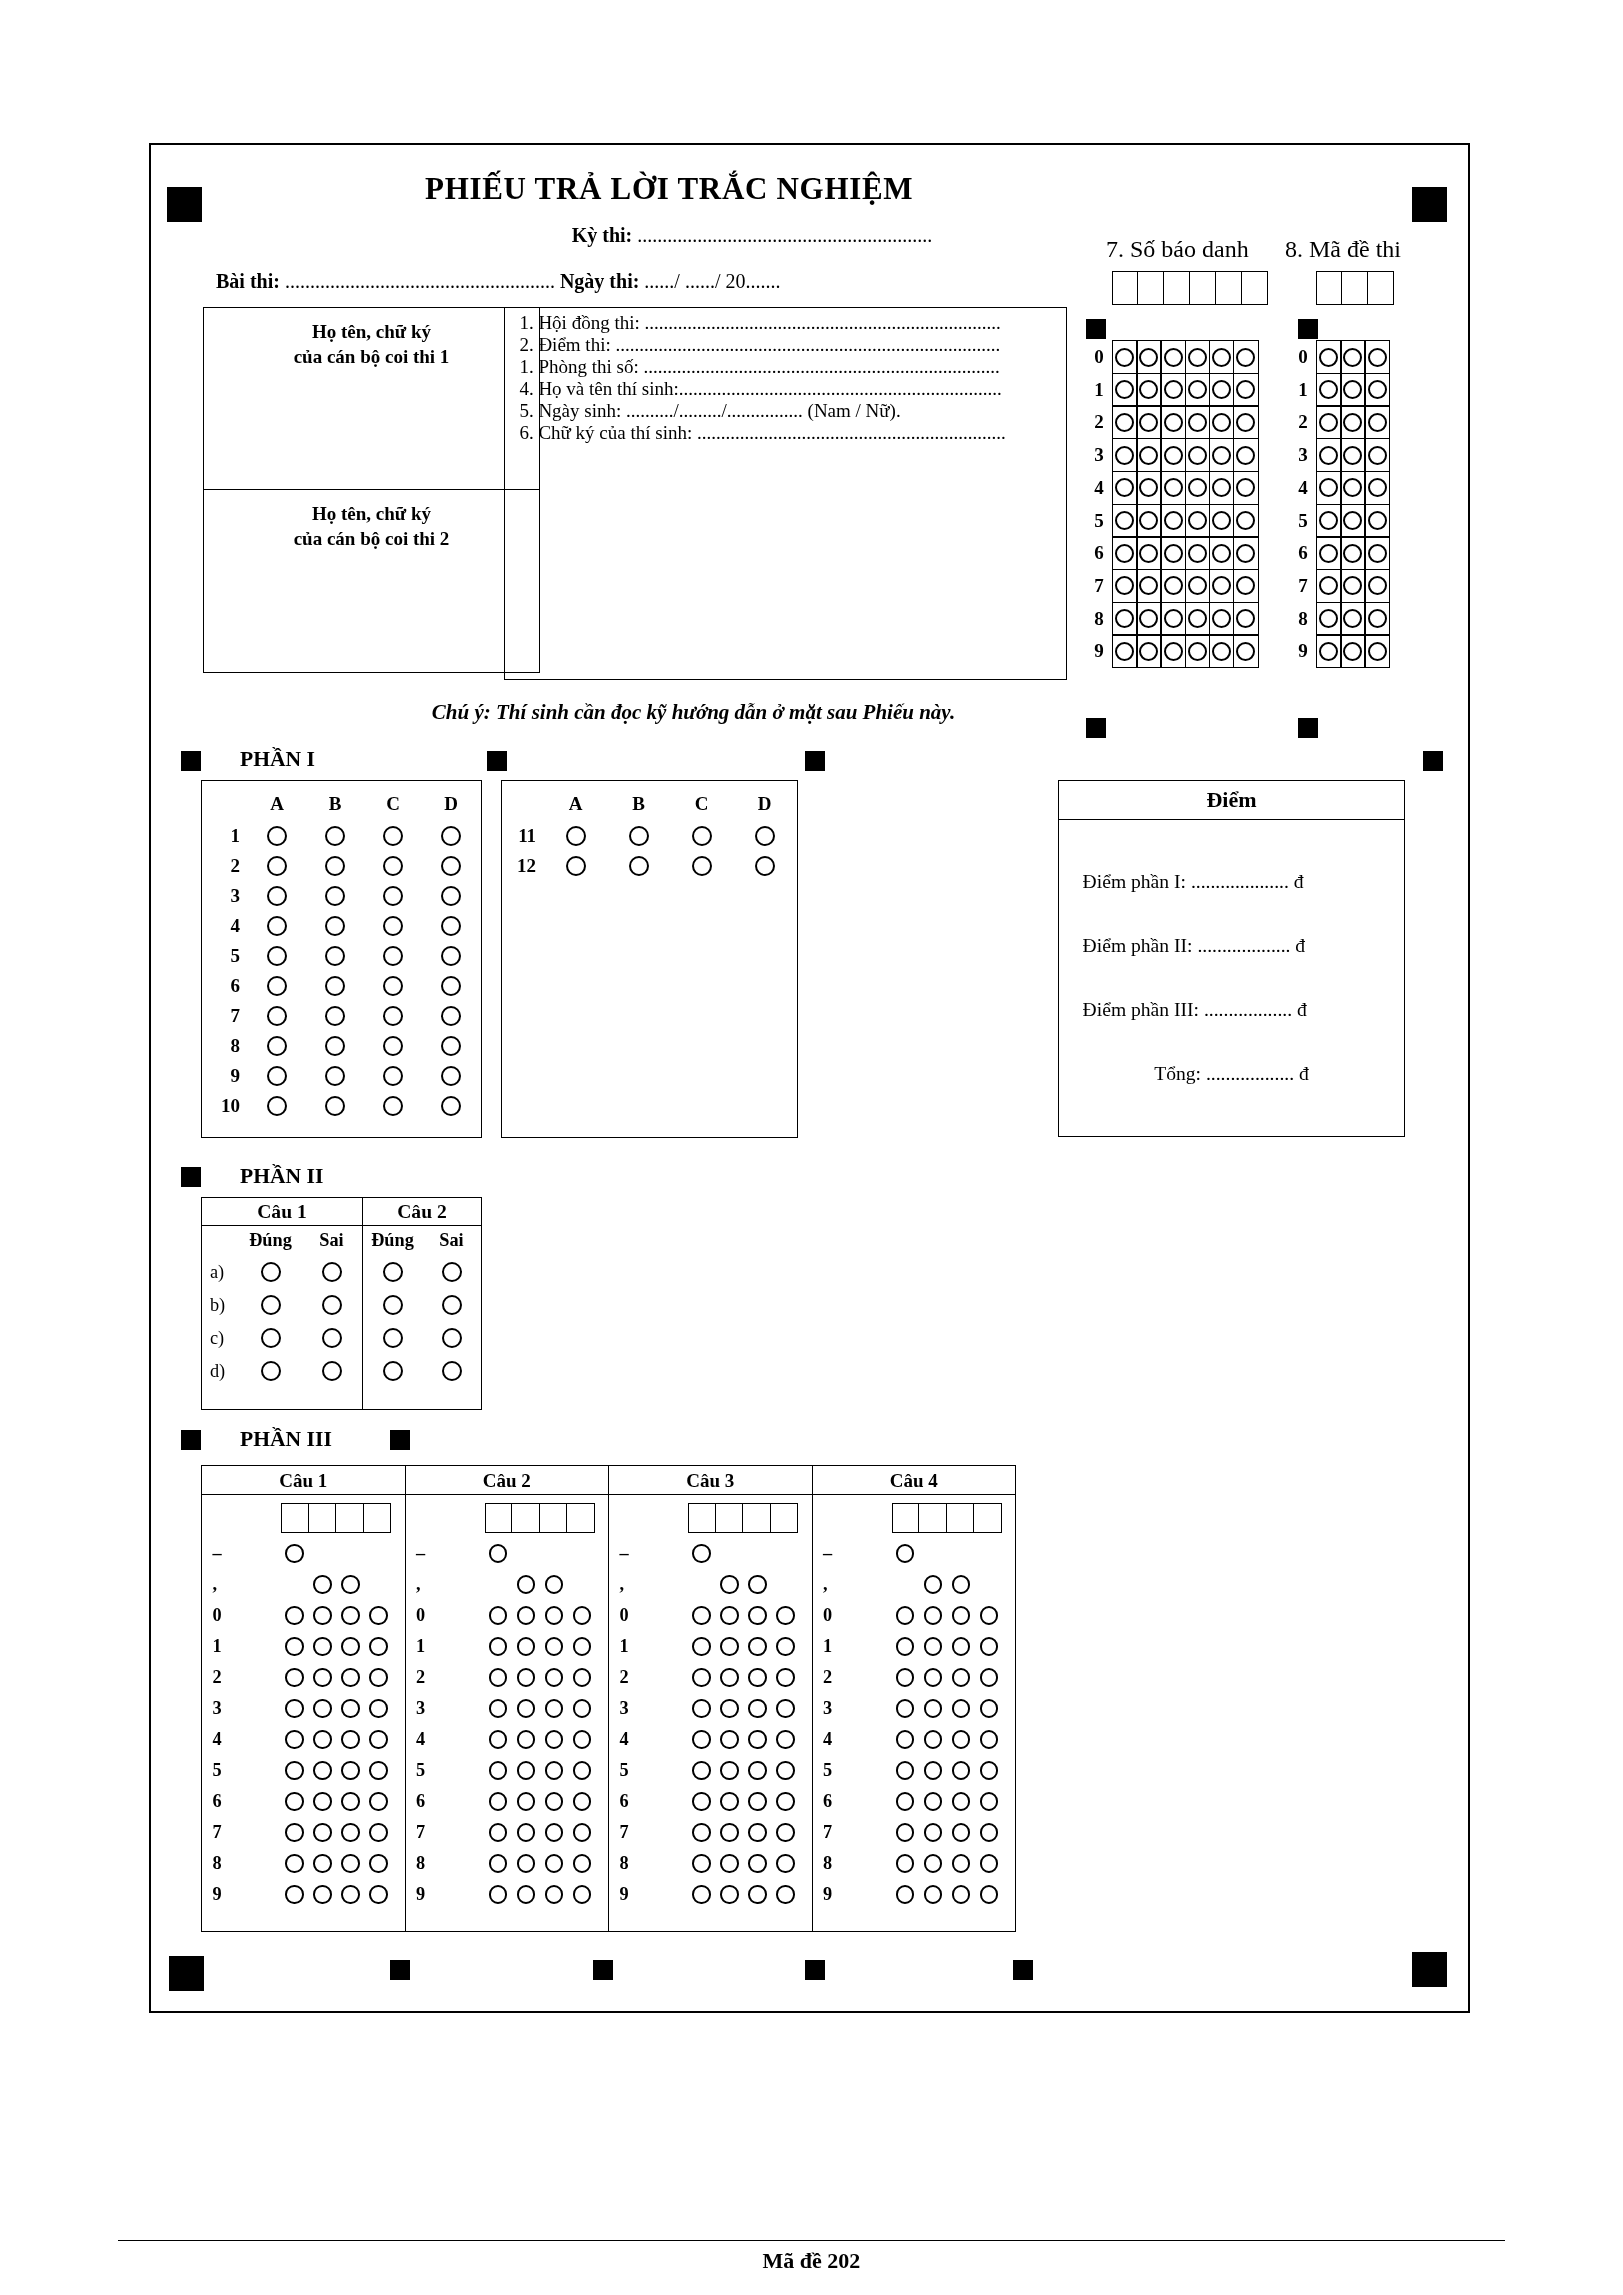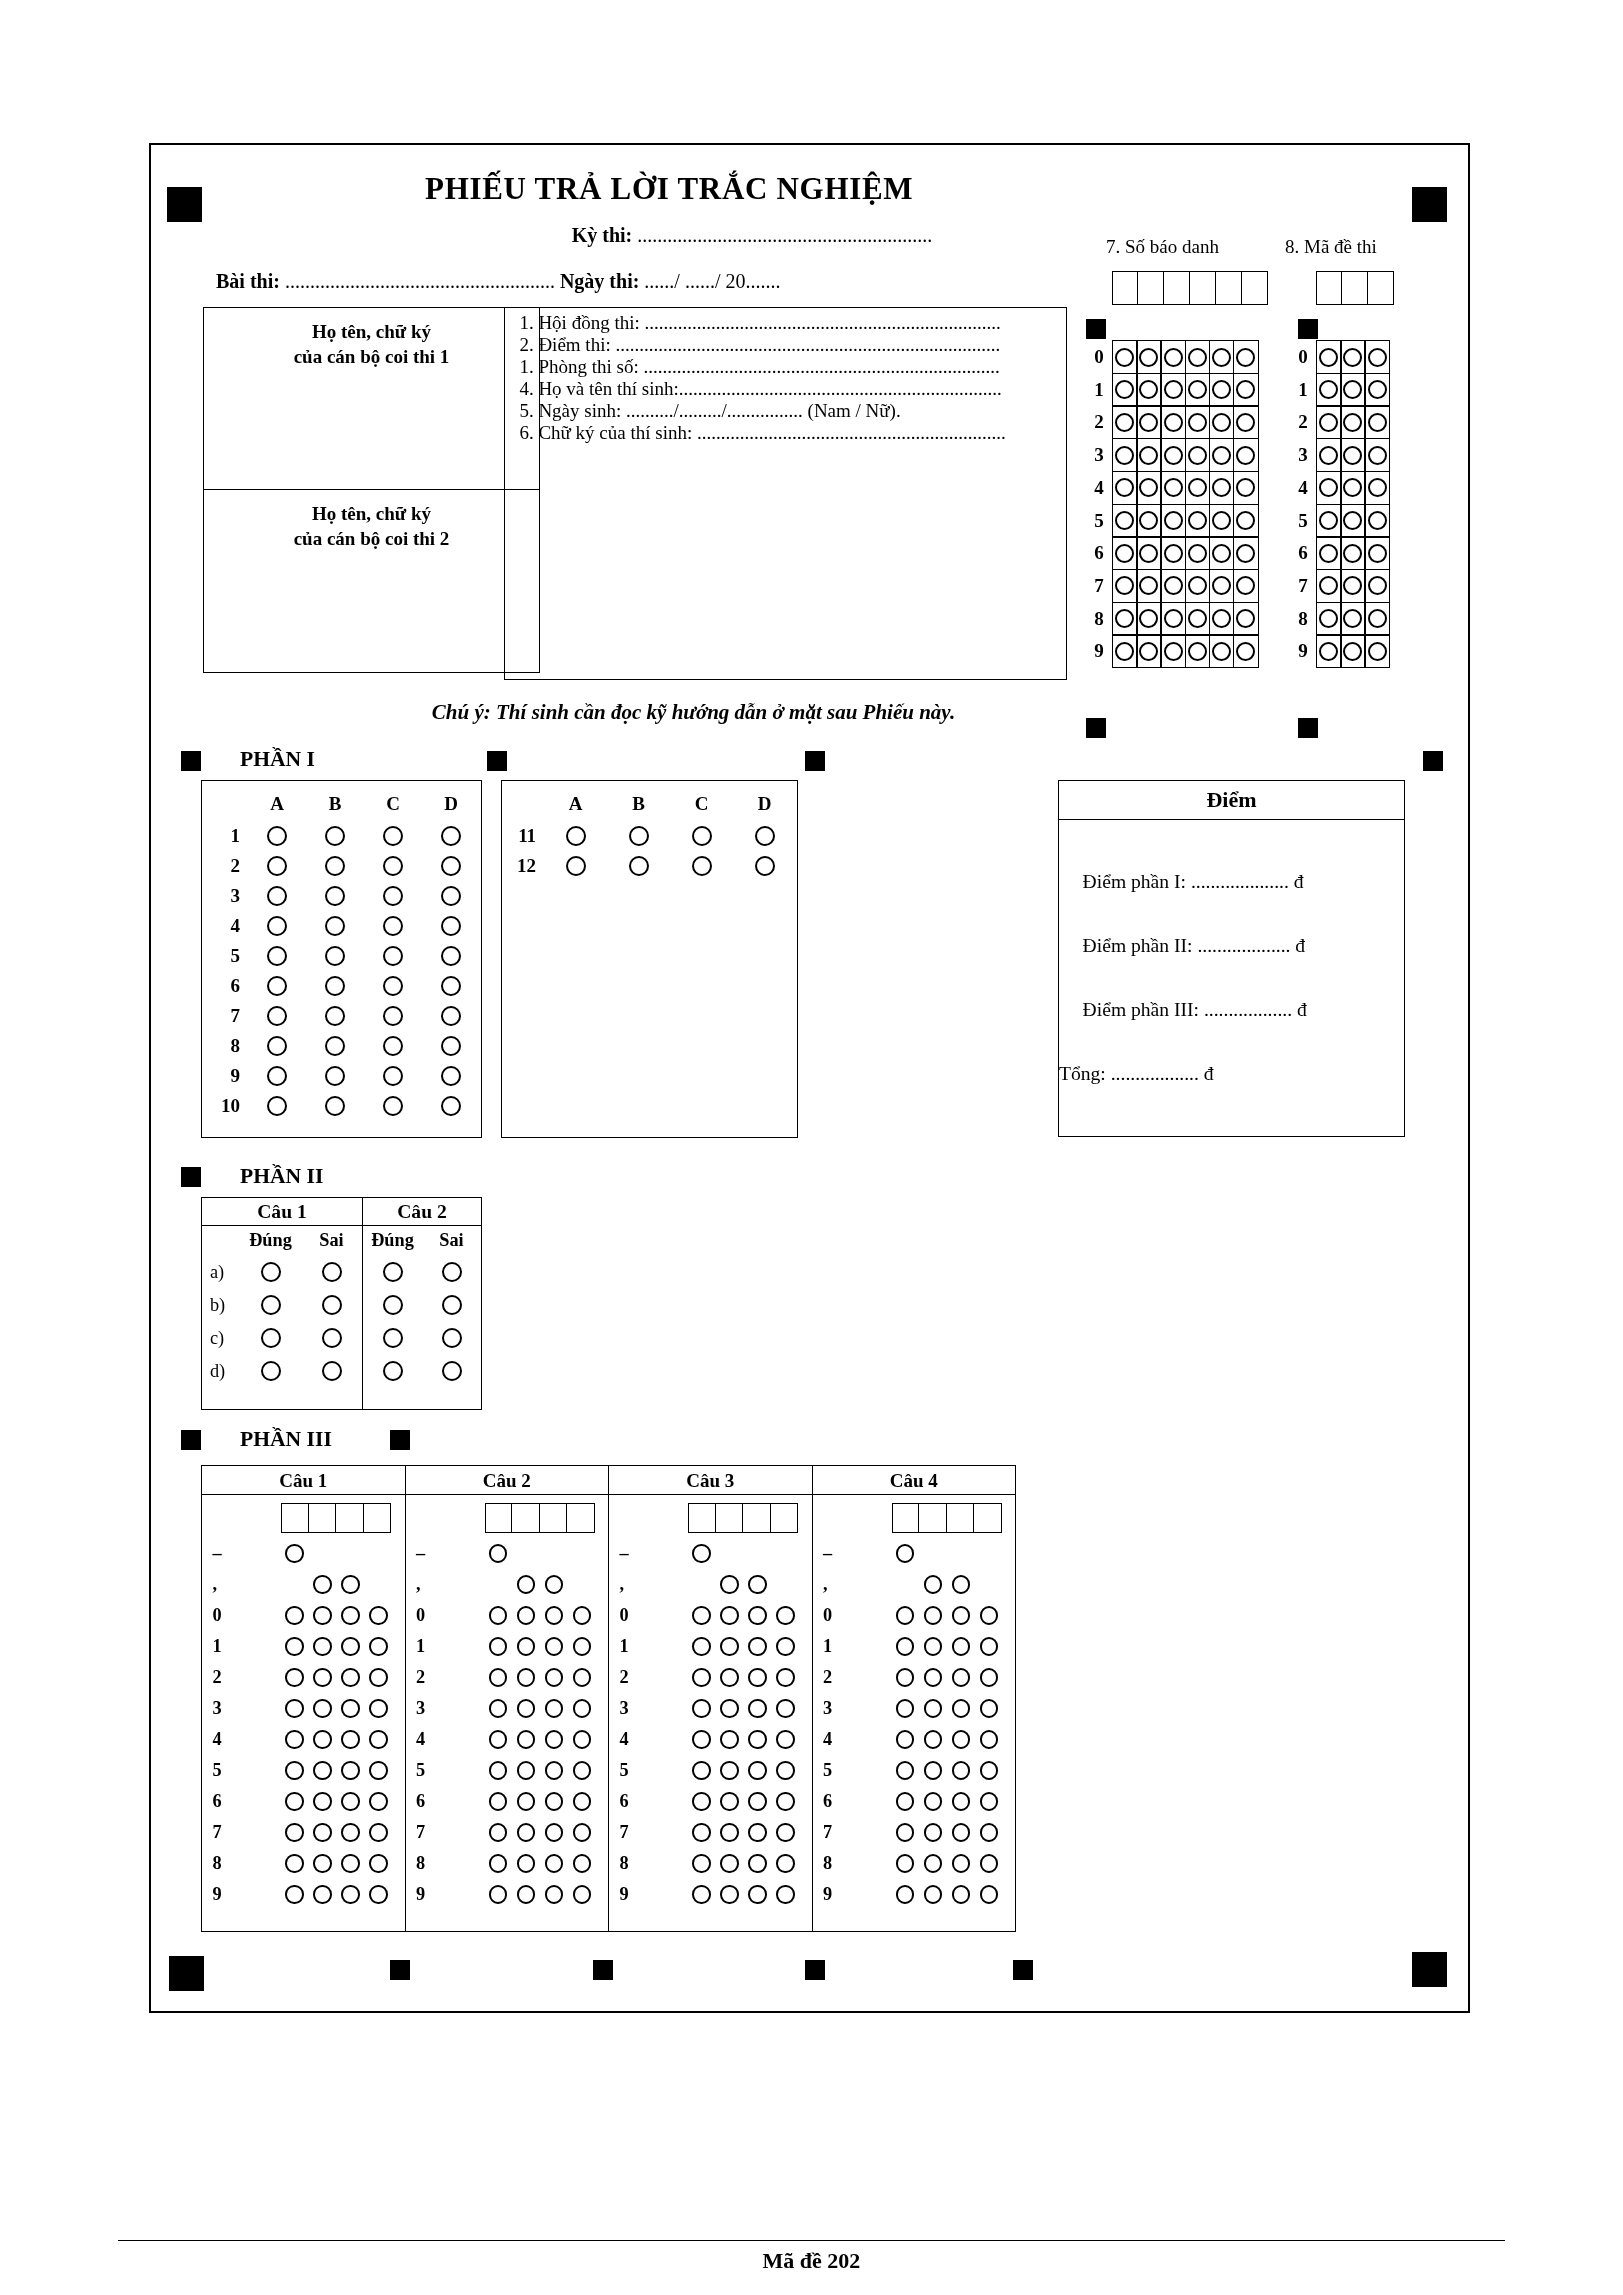--- a/index.html
+++ b/index.html
@@ -9,21 +9,21 @@
   .fid{position:absolute;width:19.6px;height:19.6px;background:#000;}
   .fid.big{width:35px;height:35px;}
   .form-border{position:absolute;left:149px;top:143px;width:1321px;height:1870px;border:2px solid #000;}
 
   .title{position:absolute;left:425px;top:171px;width:654px;text-align:left;
          font-size:31px;font-weight:bold;letter-spacing:0.7px;}
   .examline{position:absolute;left:425px;top:224px;width:654px;text-align:center;font-size:20px;}
   .subjline{position:absolute;left:216px;top:270px;width:877px;font-size:20px;white-space:nowrap;overflow:hidden;}
   .boldlab{font-weight:bold;}
 
-  .collab{position:absolute;font-size:19px;}
+  .collab{position:absolute;font-size:24px;}
   .wboxrow{position:absolute;display:flex;}
   .wbox{width:26px;height:34px;border:1.6px solid #000;background:#fff;}
   .wbox+.wbox{border-left:none;}
 
   .dgrid{position:absolute;}
   .dgrow{display:flex;align-items:center;height:34px;}
   .dgrow:not(:first-child){margin-top:-1.3px;}
   .dglab{width:26px;text-align:center;font-weight:bold;font-size:19px;}
   .dgcell{width:25.5px;height:34px;border:1.3px solid #000;display:flex;align-items:center;justify-content:center;margin-left:-1.3px;}
   .dglab + .dgcell{margin-left:0;}
@@ -53,21 +53,21 @@
   .p1head{height:33px;}
   .p1num{width:46px;text-align:right;padding-right:7.9px;font-weight:bold;font-size:19px;}
   .p1col{width:58px;display:flex;justify-content:center;font-size:19px;font-weight:bold;}
   #p1b .p1num{width:42px;}
   #p1b .p1col{width:63px;}
 
   #score{position:absolute;left:1058px;top:780px;width:347px;height:357px;border:1.6px solid #000;}
   .score-title{height:39px;line-height:38px;text-align:center;font-weight:bold;font-size:22px;border-bottom:1.6px solid #000;}
   .score-body{display:flex;flex-direction:column;justify-content:space-evenly;height:316px;padding:9.2px 0;}
   .score-line{padding-left:23.6px;font-size:19.6px;white-space:nowrap;}
-  .score-line.total{padding-left:0;}
+  .score-line.total{text-align:center;padding-left:0;}
 
   #p2{position:absolute;left:201px;top:1197px;width:281px;height:213px;border:1.6px solid #000;display:flex;}
   .p2half{display:flex;flex-direction:column;}
   .p2first{width:161px;border-right:1.6px solid #000;}
   .p2half:last-child{flex:1;}
   .p2title{height:27.5px;line-height:27.5px;text-align:center;font-weight:bold;font-size:19.6px;border-bottom:1.6px solid #000;}
   .p2row{display:flex;align-items:center;height:33px;}
   .p2head{height:30px;font-weight:bold;}
   .p2lab{width:38px;padding-left:7.9px;font-size:18.3px;}
   .p2col{width:61px;display:flex;justify-content:center;font-size:18.3px;}

